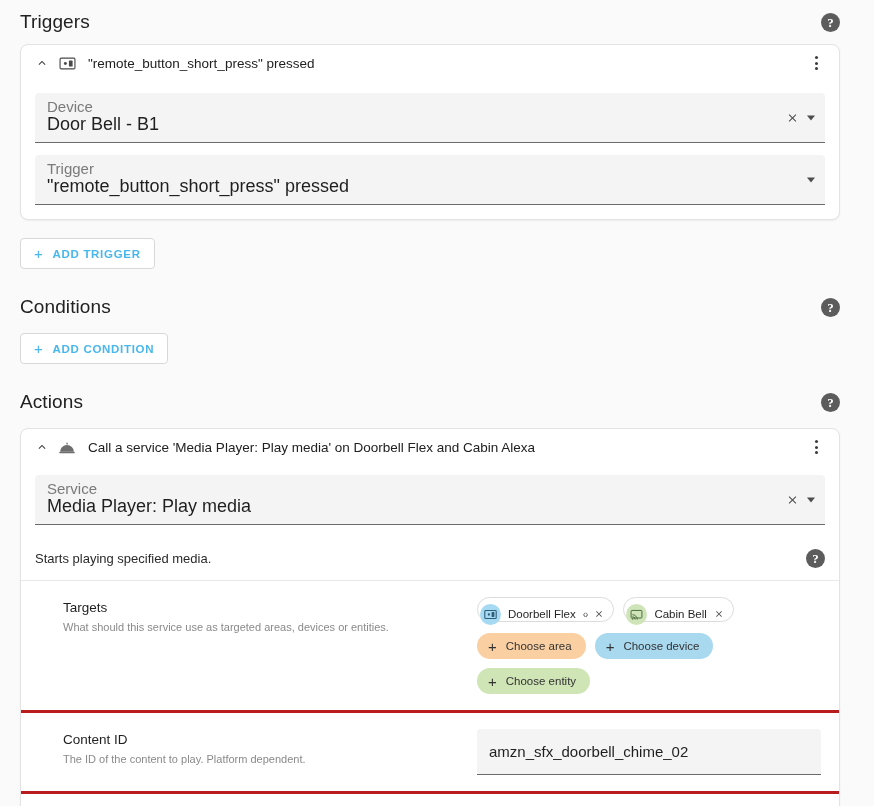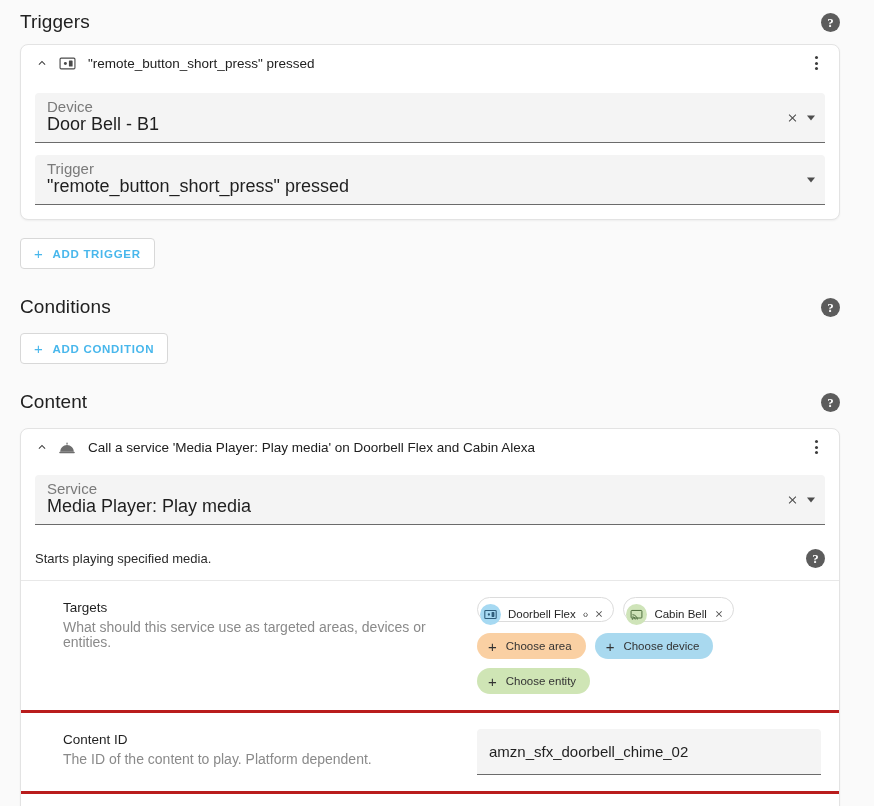--- a/index.html
+++ b/index.html
@@ -100,21 +100,21 @@
   }
   .opt-row {
     display: flex; align-items: flex-start;
     padding: 16px 18px 16px 42px;
     border-bottom: 3px solid #b91c1c;
     gap: 14px;
   }
   .opt-row:last-child { border-bottom: none; }
   .opt-left { width: 400px; flex: none; padding-top: 2px; }
   .opt-name { font-size: 13.5px; color: #1f1f1f; line-height: 18px; }
-  .opt-desc { font-size: 14px; color: #8a8a8a; line-height: 15px; margin-top: 3px; }
+  .opt-desc { font-size: 11px; color: #8a8a8a; line-height: 15px; margin-top: 3px; }
   .opt-right { flex: 1 1 auto; min-width: 0; }
 
   
   .chip-row { display: flex; flex-wrap: wrap; gap: 9px; }
   .chip-row.second { margin-top: 11px; }
   .chip-target {
     display: inline-flex; align-items: center; gap: 7px;
     height: 25px; padding: 9px 9px 0 2px;
     border: 1px solid #dcdcdc; border-radius: 13px;
     background: #ffffff; font-size: 11.5px; color: #262626; cursor: pointer;
@@ -219,21 +219,21 @@
     <div class="help-icon">?</div>
   </div>
 
   <button class="add-btn" style="margin-top:4px">
     <span class="plus">+</span>
     <span>ADD CONDITION</span>
   </button>
 
   
   <div class="section-head" style="margin-top:16px">
-    <div class="section-title">Content</div>
+    <div class="section-title">Actions</div>
     <div class="help-icon">?</div>
   </div>
 
   <div class="card" style="margin-top:4px">
     <div class="card-header">
       <span class="chevron">
         <svg width="14" height="14" viewBox="0 0 24 24">
             <path d="M7.4 15.4 12 10.8l4.6 4.6 1.4-1.4-6-6-6 6z" fill="#444"></path>
           </svg>
       </span>

